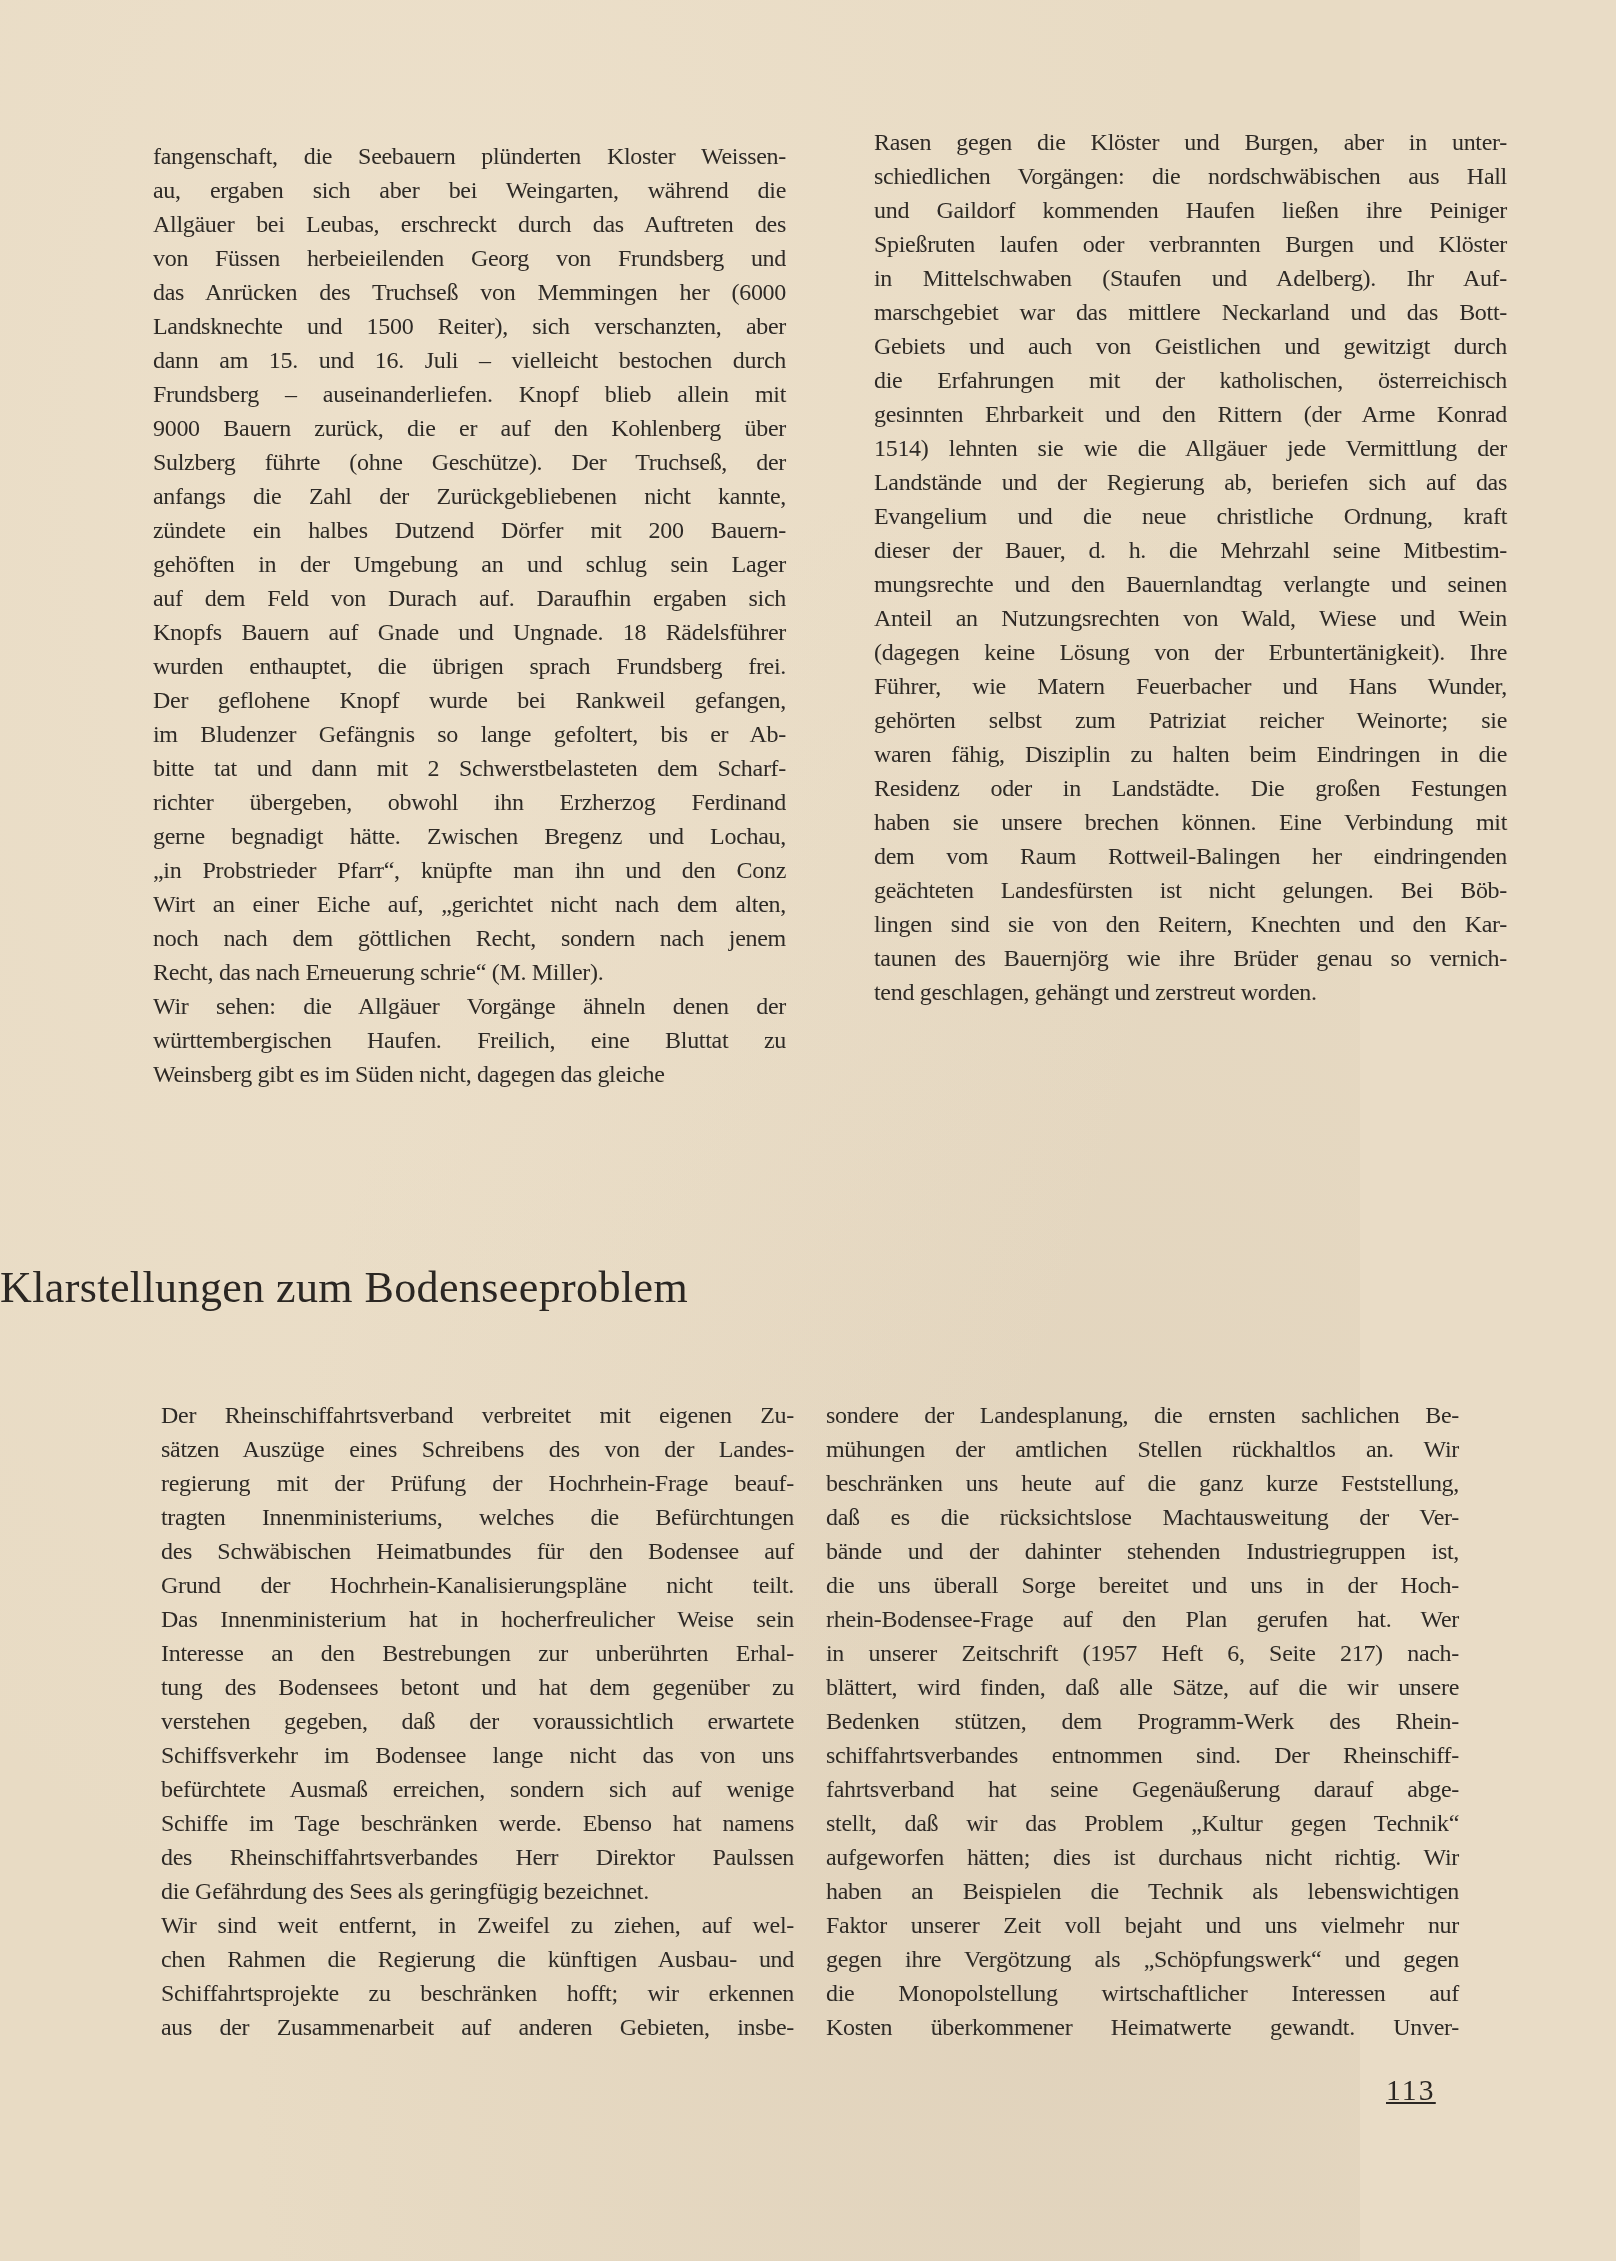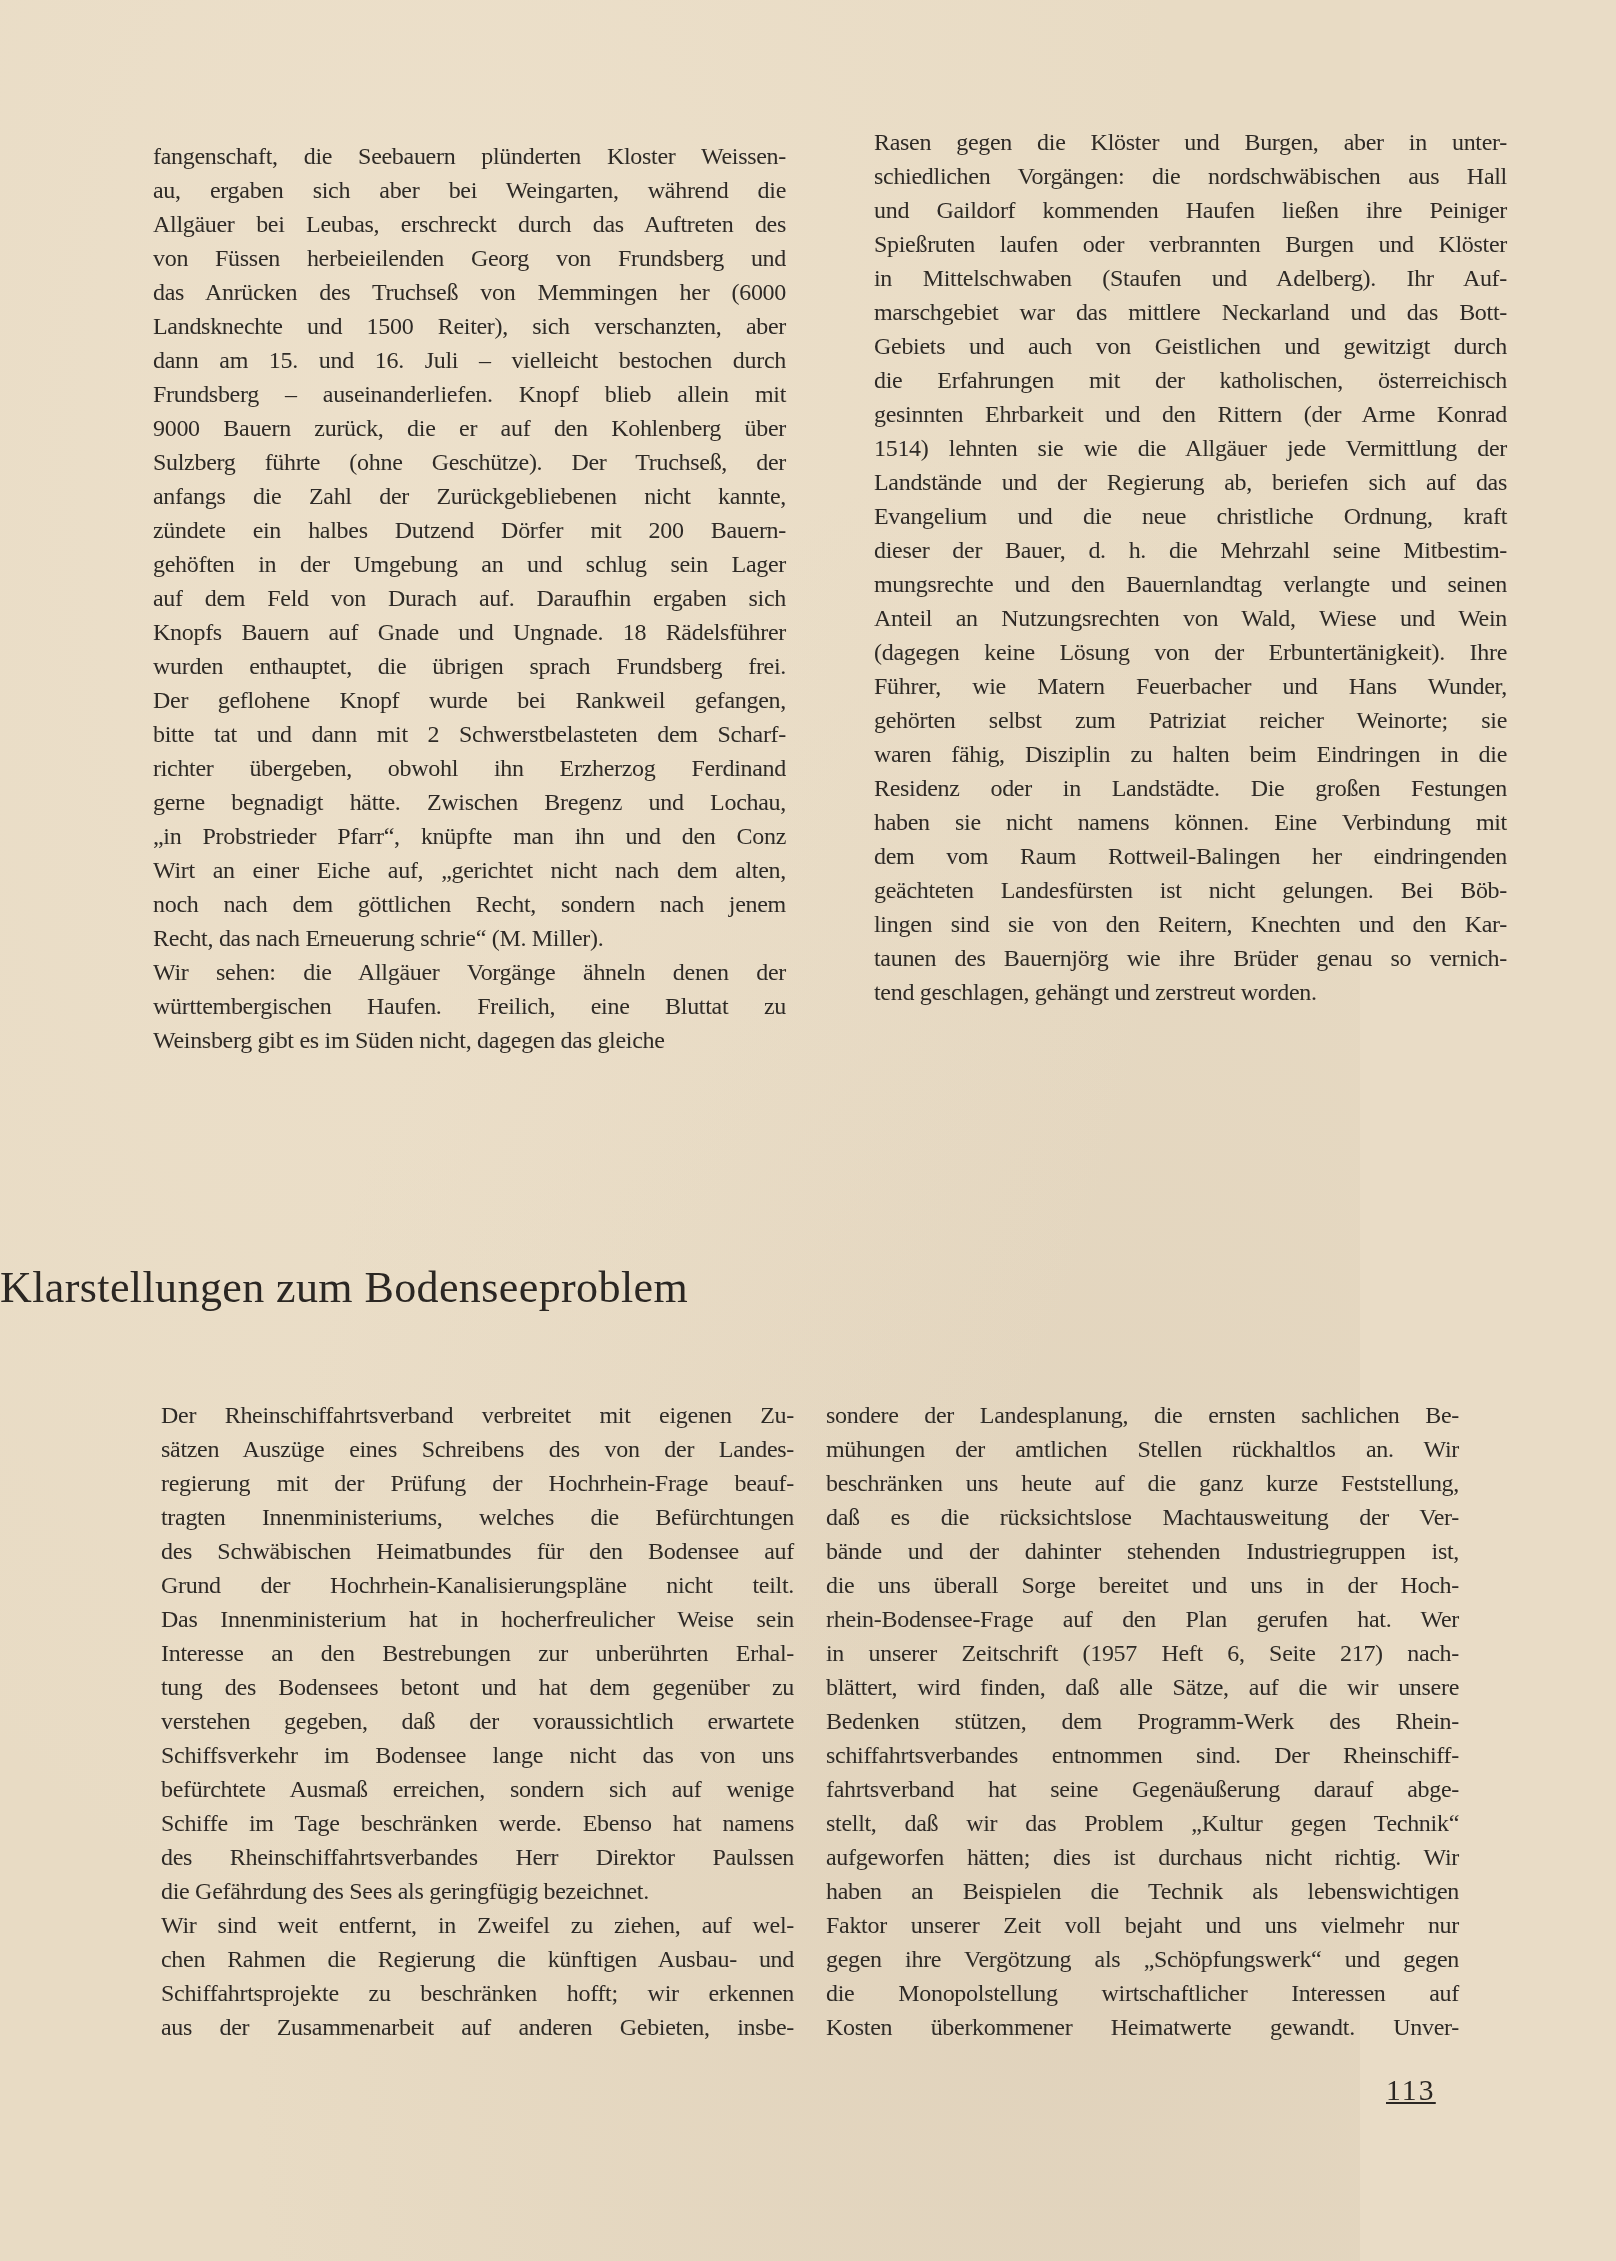--- a/index.html
+++ b/index.html
@@ -78,20 +78,21 @@
       <span class="line">Frundsberg – auseinanderliefen. Knopf blieb allein mit</span>
       <span class="line">9000 Bauern zurück, die er auf den Kohlenberg über</span>
       <span class="line">Sulzberg führte (ohne Geschütze). Der Truchseß, der</span>
       <span class="line">anfangs die Zahl der Zurückgebliebenen nicht kannte,</span>
       <span class="line">zündete ein halbes Dutzend Dörfer mit 200 Bauern-</span>
       <span class="line">gehöften in der Umgebung an und schlug sein Lager</span>
       <span class="line">auf dem Feld von Durach auf. Daraufhin ergaben sich</span>
       <span class="line">Knopfs Bauern auf Gnade und Ungnade. 18 Rädelsführer</span>
       <span class="line">wurden enthauptet, die übrigen sprach Frundsberg frei.</span>
       <span class="line">Der geflohene Knopf wurde bei Rankweil gefangen,</span>
+      <span class="line">im Bludenzer Gefängnis so lange gefoltert, bis er Ab-</span>
       <span class="line">bitte tat und dann mit 2 Schwerstbelasteten dem Scharf-</span>
       <span class="line">richter übergeben, obwohl ihn Erzherzog Ferdinand</span>
       <span class="line">gerne begnadigt hätte. Zwischen Bregenz und Lochau,</span>
       <span class="line">„in Probstrieder Pfarr“, knüpfte man ihn und den Conz</span>
       <span class="line">Wirt an einer Eiche auf, „gerichtet nicht nach dem alten,</span>
       <span class="line">noch nach dem göttlichen Recht, sondern nach jenem</span>
       <span class="line last">Recht, das nach Erneuerung schrie“ (M. Miller).</span>
       <span class="line">Wir sehen: die Allgäuer Vorgänge ähneln denen der</span>
       <span class="line">württembergischen Haufen. Freilich, eine Bluttat zu</span>
       <span class="line last">Weinsberg gibt es im Süden nicht, dagegen das gleiche</span>
@@ -110,21 +111,21 @@
       <span class="line">Landstände und der Regierung ab, beriefen sich auf das</span>
       <span class="line">Evangelium und die neue christliche Ordnung, kraft</span>
       <span class="line">dieser der Bauer, d. h. die Mehrzahl seine Mitbestim-</span>
       <span class="line">mungsrechte und den Bauernlandtag verlangte und seinen</span>
       <span class="line">Anteil an Nutzungsrechten von Wald, Wiese und Wein</span>
       <span class="line">(dagegen keine Lösung von der Erbuntertänigkeit). Ihre</span>
       <span class="line">Führer, wie Matern Feuerbacher und Hans Wunder,</span>
       <span class="line">gehörten selbst zum Patriziat reicher Weinorte; sie</span>
       <span class="line">waren fähig, Disziplin zu halten beim Eindringen in die</span>
       <span class="line">Residenz oder in Landstädte. Die großen Festungen</span>
-      <span class="line">haben sie nicht namens können. Eine Verbindung mit</span>
+      <span class="line">haben sie unsere brechen können. Eine Verbindung mit</span>
       <span class="line">dem vom Raum Rottweil-Balingen her eindringenden</span>
       <span class="line">geächteten Landesfürsten ist nicht gelungen. Bei Böb-</span>
       <span class="line">lingen sind sie von den Reitern, Knechten und den Kar-</span>
       <span class="line">taunen des Bauernjörg wie ihre Brüder genau so vernich-</span>
       <span class="line last">tend geschlagen, gehängt und zerstreut worden.</span>
     </div>
 
   <h1 class="heading" style="margin:0;font-weight:normal;">Klarstellungen zum Bodenseeproblem</h1>
 
   <div class="col" id="bot-left">

